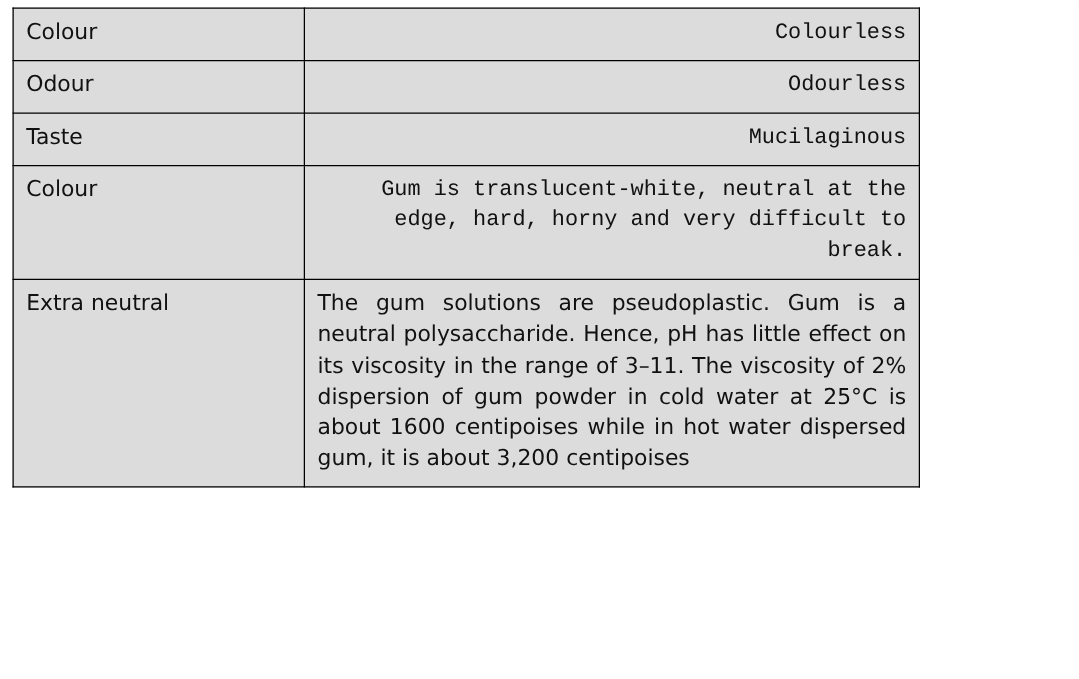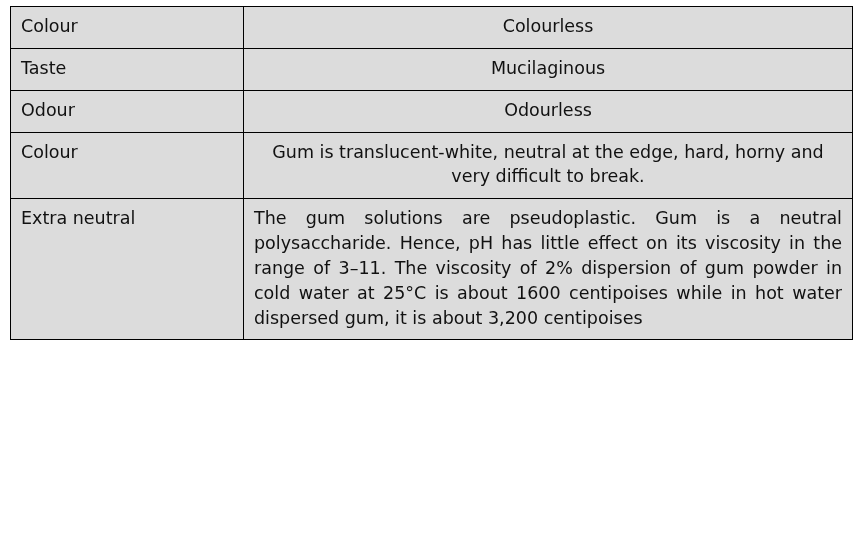--- a/index.html
+++ b/index.html
@@ -15,21 +15,21 @@
   }
   .page {
     width: 863px;
     height: 543px;
     position: relative;
     background: #ffffff;
     box-sizing: border-box;
   }
   table.props {
     border-collapse: collapse;
-    width: 843px;
+    width: 726px;
     margin: 6px 10px 0 10px;
     table-layout: fixed;
     background: #dcdcdc;
   }
   table.props td {
     border: 1px solid #000000;
     background: #dcdcdc;
     vertical-align: top;
     padding: 7px 10px 9px 10px;
     font-size: 17.5px;
@@ -38,44 +38,45 @@
   }
   td.label {
     width: 212px;
     white-space: nowrap;
   }
   td.value {
     text-align: justify;
     text-justify: inter-word;
   }
   td.value.nojustify {
-    text-align: center;
+    text-align: right;
+    font-family: Liberation Mono, monospace;
   }
   .row-tall td {
     padding-top: 8px;
     padding-bottom: 10px;
   }
 </style>
 </head>
 <body>
 
 <div class="page">
   <table class="props">
     <tbody>
       <tr>
         <td class="label">Colour</td>
         <td class="value nojustify">Colourless</td>
       </tr>
       <tr>
+        <td class="label">Odour</td>
+        <td class="value nojustify">Odourless</td>
+      </tr>
+      <tr>
         <td class="label">Taste</td>
         <td class="value nojustify">Mucilaginous</td>
-      </tr>
-      <tr>
-        <td class="label">Odour</td>
-        <td class="value nojustify">Odourless</td>
       </tr>
       <tr class="row-tall">
         <td class="label">Colour</td>
         <td class="value nojustify">Gum is translucent-white, neutral at the edge, hard, horny and very difficult to break.</td>
       </tr>
       <tr class="row-tall">
         <td class="label">Extra neutral</td>
         <td class="value">The gum solutions are pseudoplastic. Gum is a neutral polysaccharide. Hence, pH has little effect on its viscosity in the range of 3–11. The viscosity of 2% dispersion of gum powder in cold water at 25°C is about 1600 centipoises while in hot water dispersed gum, it is about 3,200 centipoises</td>
       </tr>
     </tbody>

